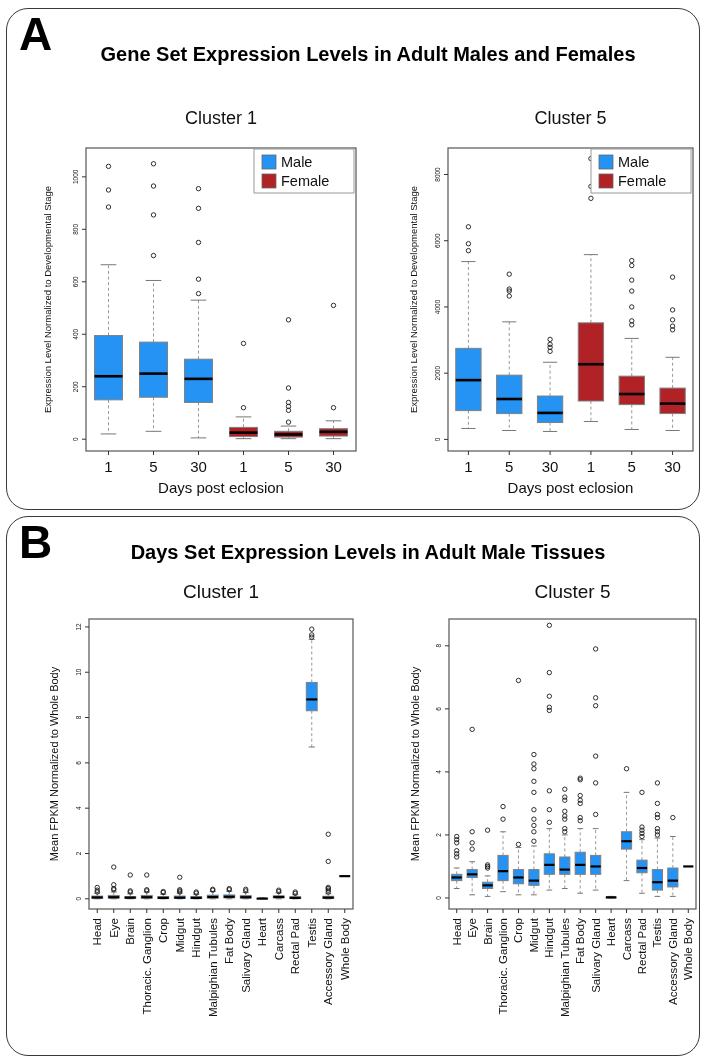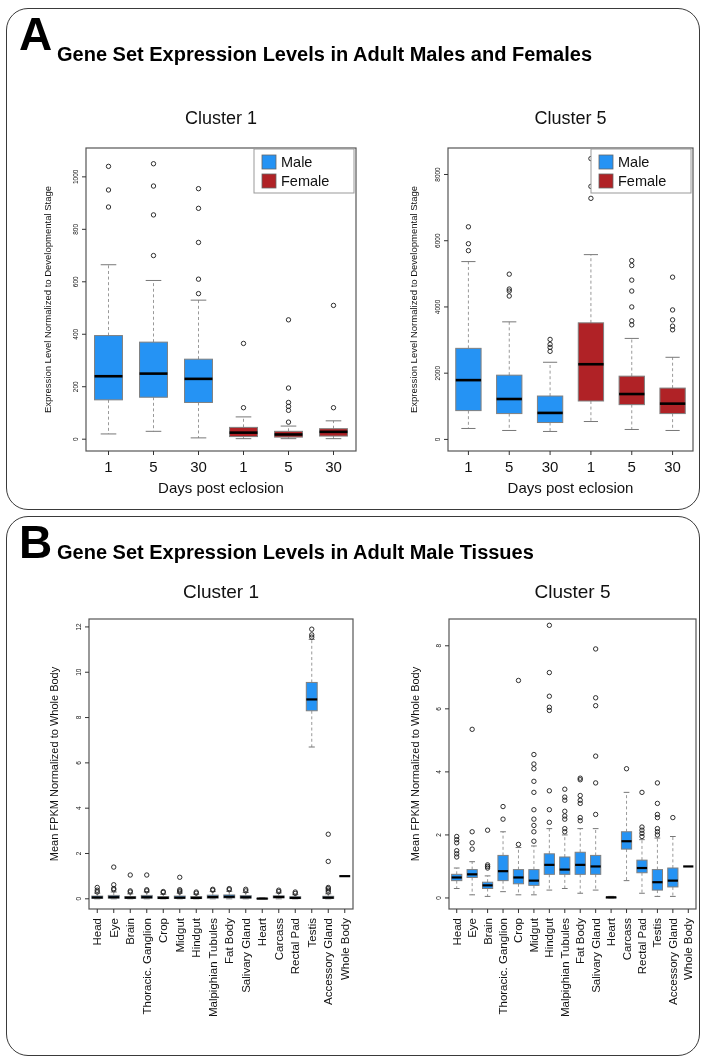--- a/index.html
+++ b/index.html
@@ -1,21 +1,21 @@
 <!DOCTYPE html>
 <html><head>
 <meta charset="utf-8">
 <style>
   html,body{margin:0;padding:0;background:#fff;}
   body{width:709px;height:1061px;position:relative;font-family:"Liberation Sans",sans-serif;color:#000;overflow:hidden;}
   .panel{position:absolute;left:6px;width:694px;background:#fff;border:1.6px solid #3a3a3a;border-radius:22px;box-sizing:border-box;}
   #panelA{top:8px;height:502px;}
   #panelB{top:516px;height:540px;}
   .panel-letter{position:absolute;left:12px;top:2px;font-size:46px;font-weight:bold;line-height:1;}
-  .panel-title{position:absolute;left:50px;right:20px;font-size:20px;font-weight:600;}
+  .panel-title{position:absolute;left:50px;right:20px;text-align:center;font-size:20px;font-weight:600;}
   #panelA .panel-title{top:34px;}
   #panelB .panel-title{top:24px;}
   .chart-host{position:absolute;}
   #chartA1{left:24px;top:87px;width:350px;height:405px;}
   #chartA2{left:394px;top:87px;width:309px;height:405px;}
   #chartB1{left:24px;top:49px;width:340px;height:490px;}
   #chartB2{left:394px;top:49px;width:309px;height:490px;}
   svg text{fill:#111;}
 </style>
 </head>
@@ -227,21 +227,21 @@
             <text x="217" y="90" font-size="14.5">Female</text>
           </g>
           <text x="169.5" y="28" font-size="18" text-anchor="middle">Cluster 5</text>
           <text font-size="9.5" text-anchor="middle" transform="translate(16,203.5) rotate(-90)">Expression Level Normalized to  Developmental Stage</text>
           <text x="169.5" y="397" font-size="15" text-anchor="middle">Days post eclosion</text>
         </svg></div>
   </div>
 
   <div class="panel" id="panelB">
     <div class="panel-letter">B</div>
-    <div class="panel-title">Gene Set Expression Levels in Adult Male Tissues</div>
+    <div class="panel-title">Days Set Expression Levels in Adult Male Tissues</div>
     <div class="chart-host" id="chartB1"><svg width="340" height="490" viewBox="0 0 340 490">
           <rect x="58" y="53" width="264" height="290" fill="#ffffff" stroke="#555" stroke-width="1.2"></rect>
           <g>
             <line x1="58" y1="332.8046875" x2="54" y2="332.8046875" stroke="#333" stroke-width="1"></line>
             <text x="50" y="332.8046875" font-size="6.5" text-anchor="middle" transform="rotate(-90 50 332.8046875)" fill="#333">0</text>
             <line x1="58" y1="287.4921875" x2="54" y2="287.4921875" stroke="#333" stroke-width="1"></line>
             <text x="50" y="287.4921875" font-size="6.5" text-anchor="middle" transform="rotate(-90 50 287.4921875)" fill="#333">2</text>
             <line x1="58" y1="242.1796875" x2="54" y2="242.1796875" stroke="#333" stroke-width="1"></line>
             <text x="50" y="242.1796875" font-size="6.5" text-anchor="middle" transform="rotate(-90 50 242.1796875)" fill="#333">4</text>
             <line x1="58" y1="196.86718749999997" x2="54" y2="196.86718749999997" stroke="#333" stroke-width="1"></line>

